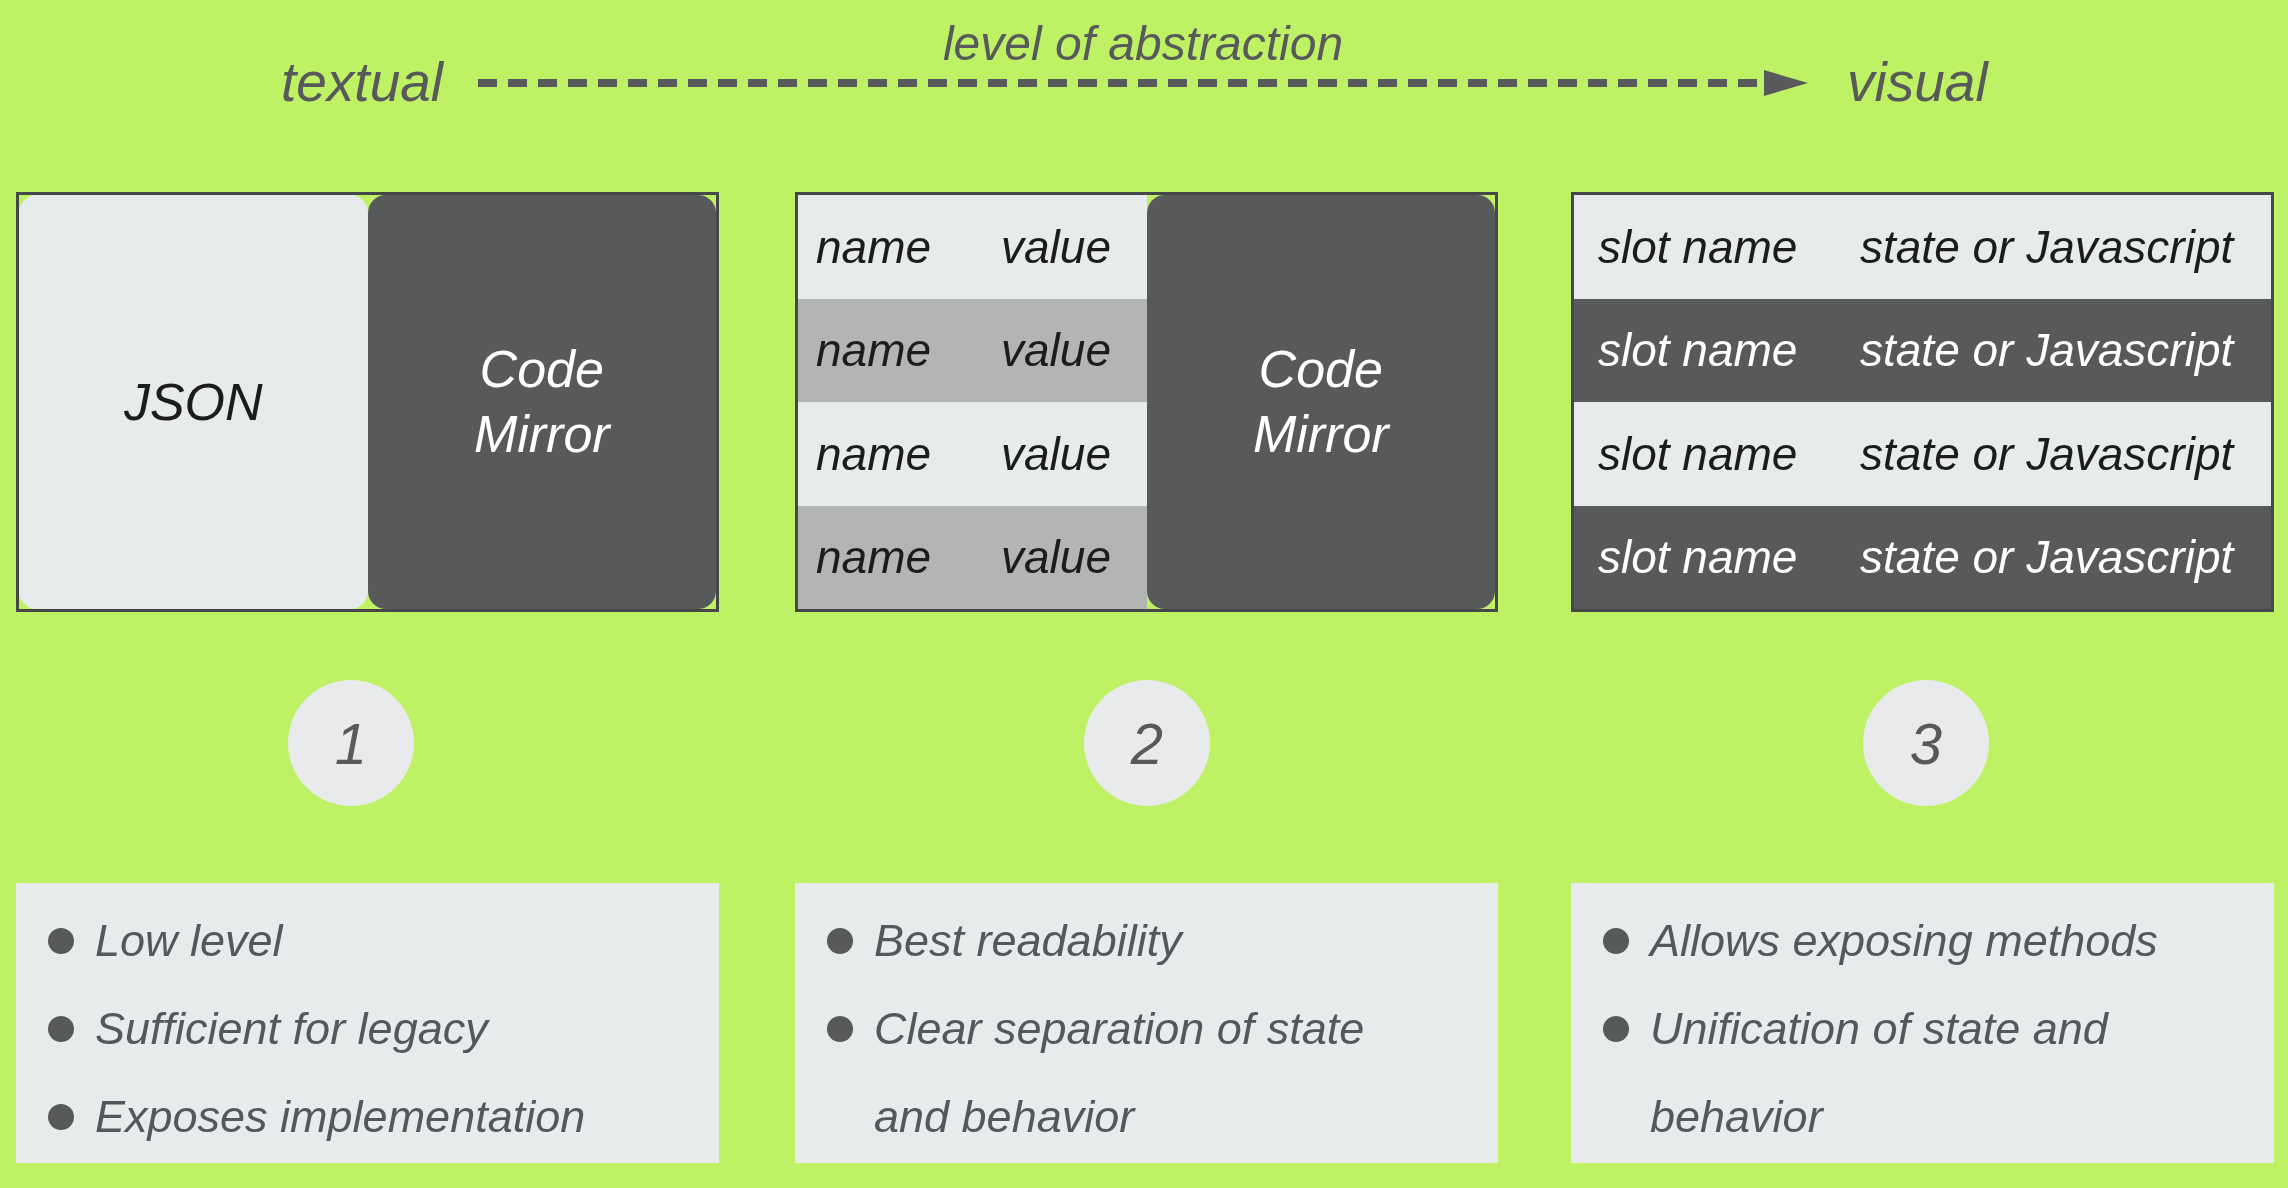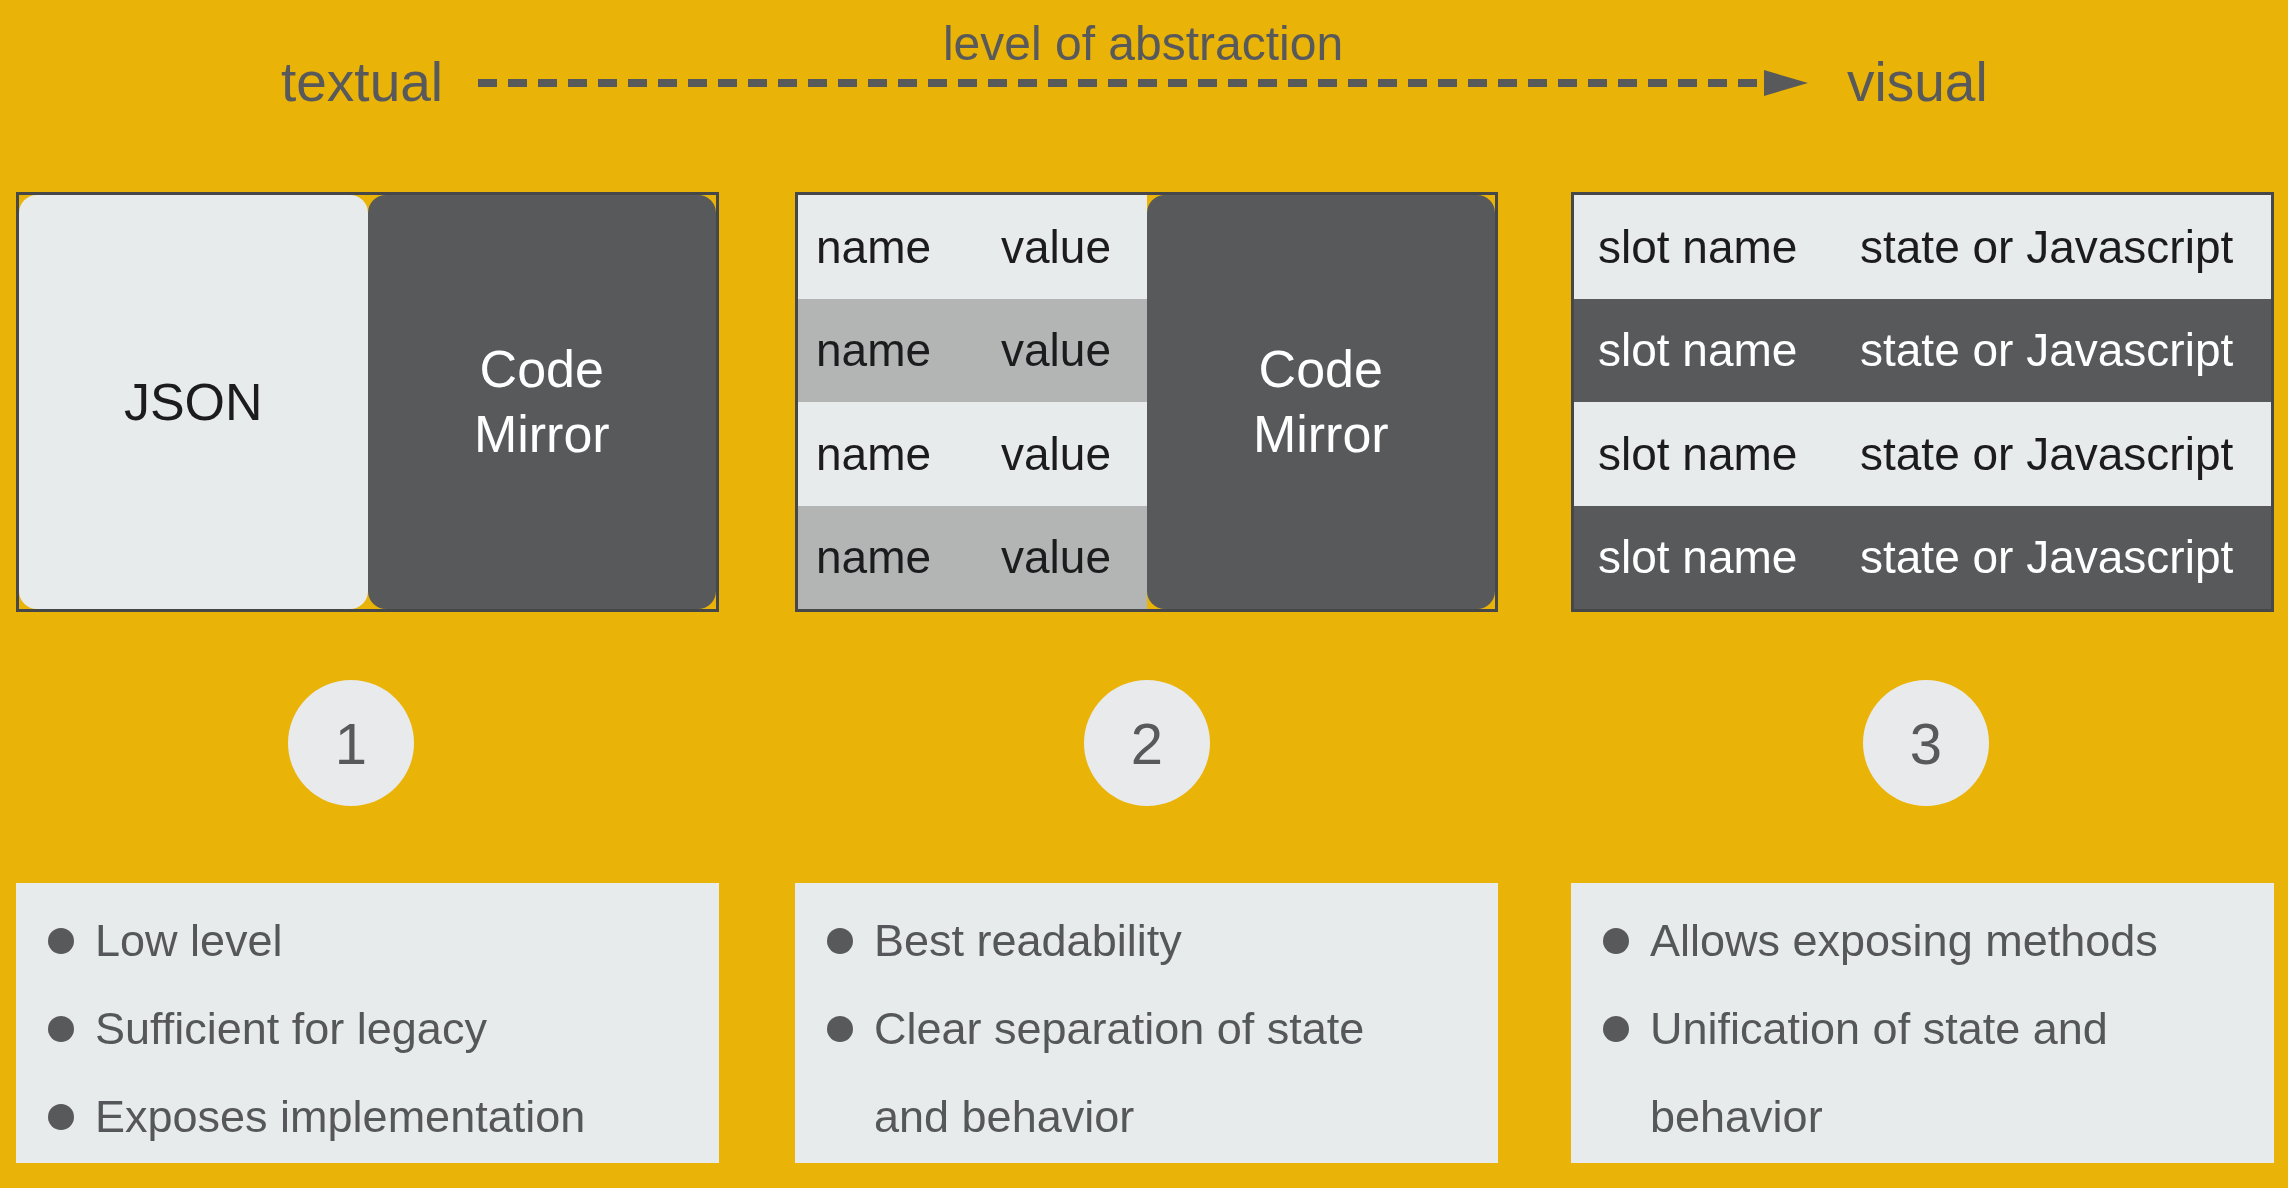--- a/index.html
+++ b/index.html
@@ -1,18 +1,18 @@
 <!DOCTYPE html>
 <html><head>
 <meta charset="utf-8">
 <style>
   html,body{margin:0;padding:0;background:#ffffff;}
   .canvas{
-    position:relative;width:2288px;height:1188px;background:#eab308;
-    font-family:"Liberation Sans",sans-serif;overflow:hidden;
+    position:relative;width:2288px;height:1188px;background:#bef264;
+    font-family:"Liberation Sans",sans-serif;overflow:hidden;font-style:italic;
   }
 
   
   .hdr-label{position:absolute;color:#58595a;white-space:nowrap;}
   .hdr-left{left:281px;top:50px;font-size:55px;}
   .hdr-right{left:1847px;top:50px;font-size:55px;}
   .hdr-axis{left:743px;top:16px;width:800px;text-align:center;font-size:48px;}
   .arrow-dashes{
     position:absolute;left:478px;top:79px;width:1284px;height:8px;
     background:repeating-linear-gradient(90deg,#58595a 0 19px,transparent 19px 30px);

